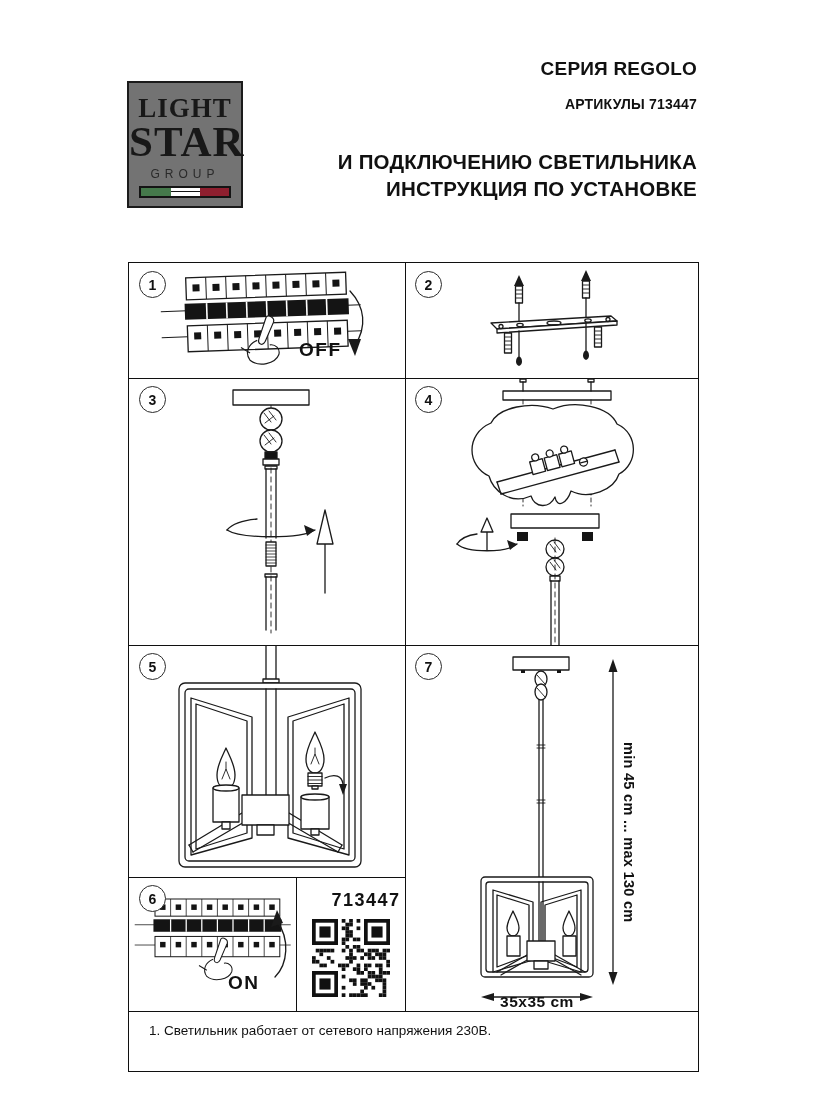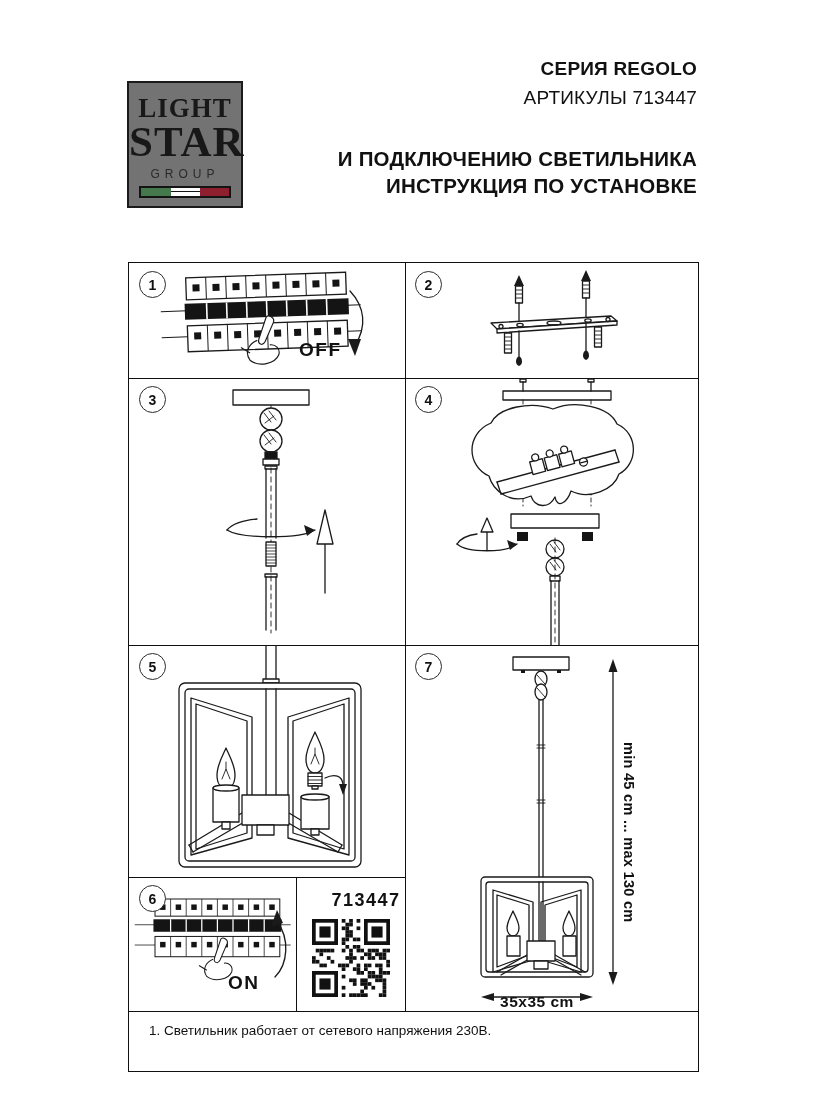--- a/index.html
+++ b/index.html
@@ -18,21 +18,21 @@
              margin:6px auto 0;display:flex;box-sizing:content-box;}
   .flag-seg{height:100%;}
   .flag-g{width:34%;}
   .flag-w{width:33%;background:#fff;position:relative;}
   .flag-w:after{content:"";position:absolute;left:0;top:3px;width:100%;height:1.5px;background:#141414;}
   .flag-r{width:33%;}
 
   
   .hdr{position:absolute;right:129px;top:58px;text-align:right;}
   .hdr-series{font-size:19px;font-weight:bold;letter-spacing:0.2px;}
-  .hdr-art{font-size:19px;font-weight:normal;margin-top:7px;letter-spacing:0.2px;}
+  .hdr-art{font-size:14px;font-weight:bold;margin-top:16px;letter-spacing:0.2px;}
   .hdr-title{margin-top:37px;font-size:20.5px;font-weight:bold;line-height:1.3;letter-spacing:0.2px;}
 
   
   .grid{position:absolute;left:128px;top:262px;width:569px;height:808px;
         border:1.6px solid #101010;box-sizing:content-box;}
   .cell{position:absolute;box-sizing:border-box;}
   .hline,.vline{position:absolute;background:#101010;}
   .badge{position:absolute;left:10px;top:8px;width:25px;height:25px;border:1.4px solid #2b2b2b;
          border-radius:50%;display:flex;align-items:center;justify-content:center;
          font-size:14px;font-weight:bold;background:#fff;z-index:3;}

